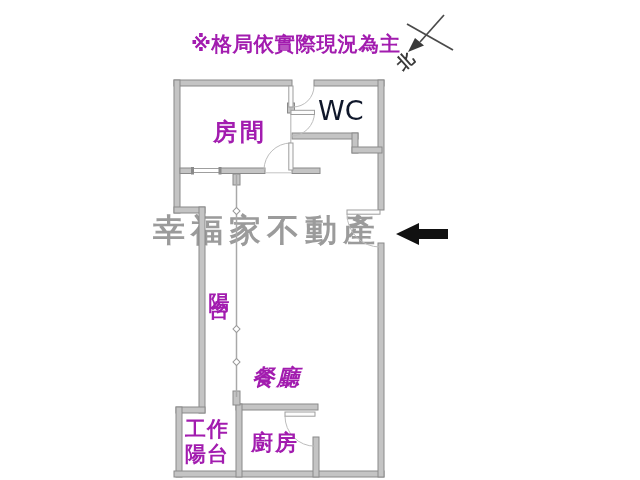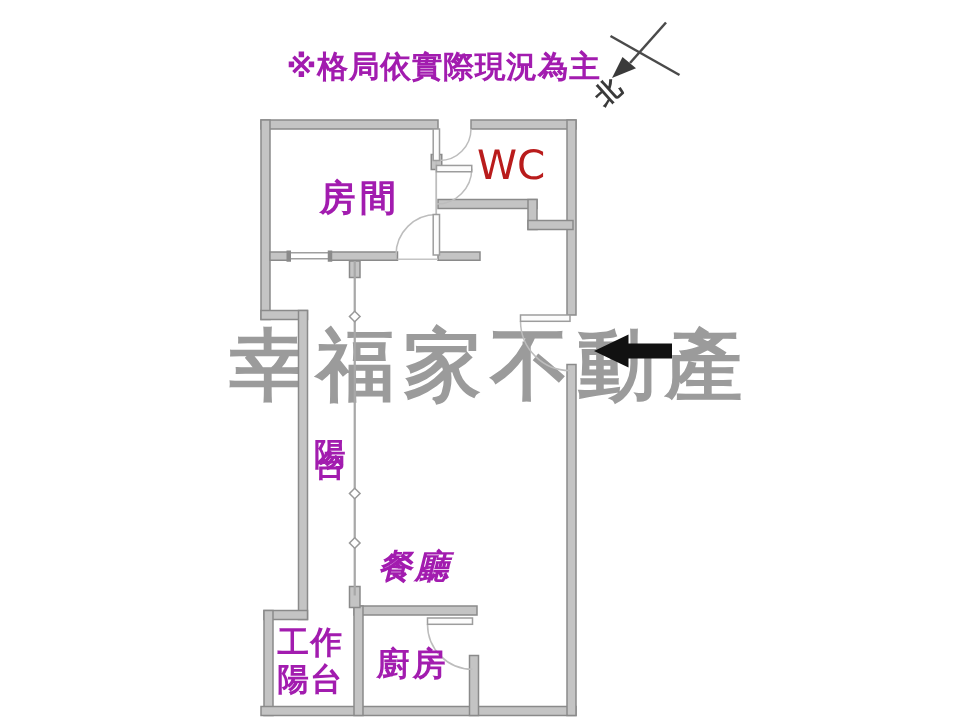--- a/index.html
+++ b/index.html
@@ -2,28 +2,28 @@
 <html><head>
 <meta charset="utf-8">
 <style>
   html,body{margin:0;padding:0;background:#fff;}
   #stage{
     position:relative;width:640px;height:480px;background:#fff;overflow:hidden;
     font-family:"Liberation Sans","DejaVu Sans",sans-serif;color:#1c1c1c;
   }
   .abs{position:absolute;white-space:nowrap;}
   .watermark{
-    left:153px;top:209px;font-size:52px;font-weight:700;letter-spacing:6px;
+    left:153px;top:209px;font-size:32px;font-weight:700;letter-spacing:6px;
     color:#9b9b9b;z-index:1;
   }
   #plan-svg{position:absolute;left:0;top:0;z-index:2;}
   .label{z-index:3;color:#a21caf;}
   .disclaimer{left:191px;top:30px;font-size:20.5px;font-weight:700;letter-spacing:0.5px;}
   .lbl-bedroom{left:213px;top:116px;font-size:24px;font-weight:600;letter-spacing:3px;}
-  .lbl-wc{left:318px;top:95px;font-size:27px;font-weight:400;color:#b91c1c;font-family:"DejaVu Sans",sans-serif;}
+  .lbl-wc{left:318px;top:95px;font-size:27px;font-weight:400;color:#0f172a;font-family:"DejaVu Sans",sans-serif;}
   .lbl-balcony{left:205px;top:277px;font-size:21px;font-weight:600;
     writing-mode:vertical-rl;text-orientation:upright;letter-spacing:5px;}
   .lbl-dining{left:252px;top:362px;font-size:22.5px;font-weight:600;letter-spacing:2px;font-style:italic;}
   .lbl-kitchen{left:251px;top:428px;font-size:22px;font-weight:600;letter-spacing:2px;}
   .lbl-workbal{left:185px;top:416px;font-size:21px;font-weight:600;letter-spacing:1px;line-height:25px;text-align:right;}
   .lbl-north{left:397px;top:50px;font-size:17px;font-weight:700;color:#3a3a3a;
     transform:rotate(-42deg);transform-origin:center;}
 </style>
 </head>
 <body>

